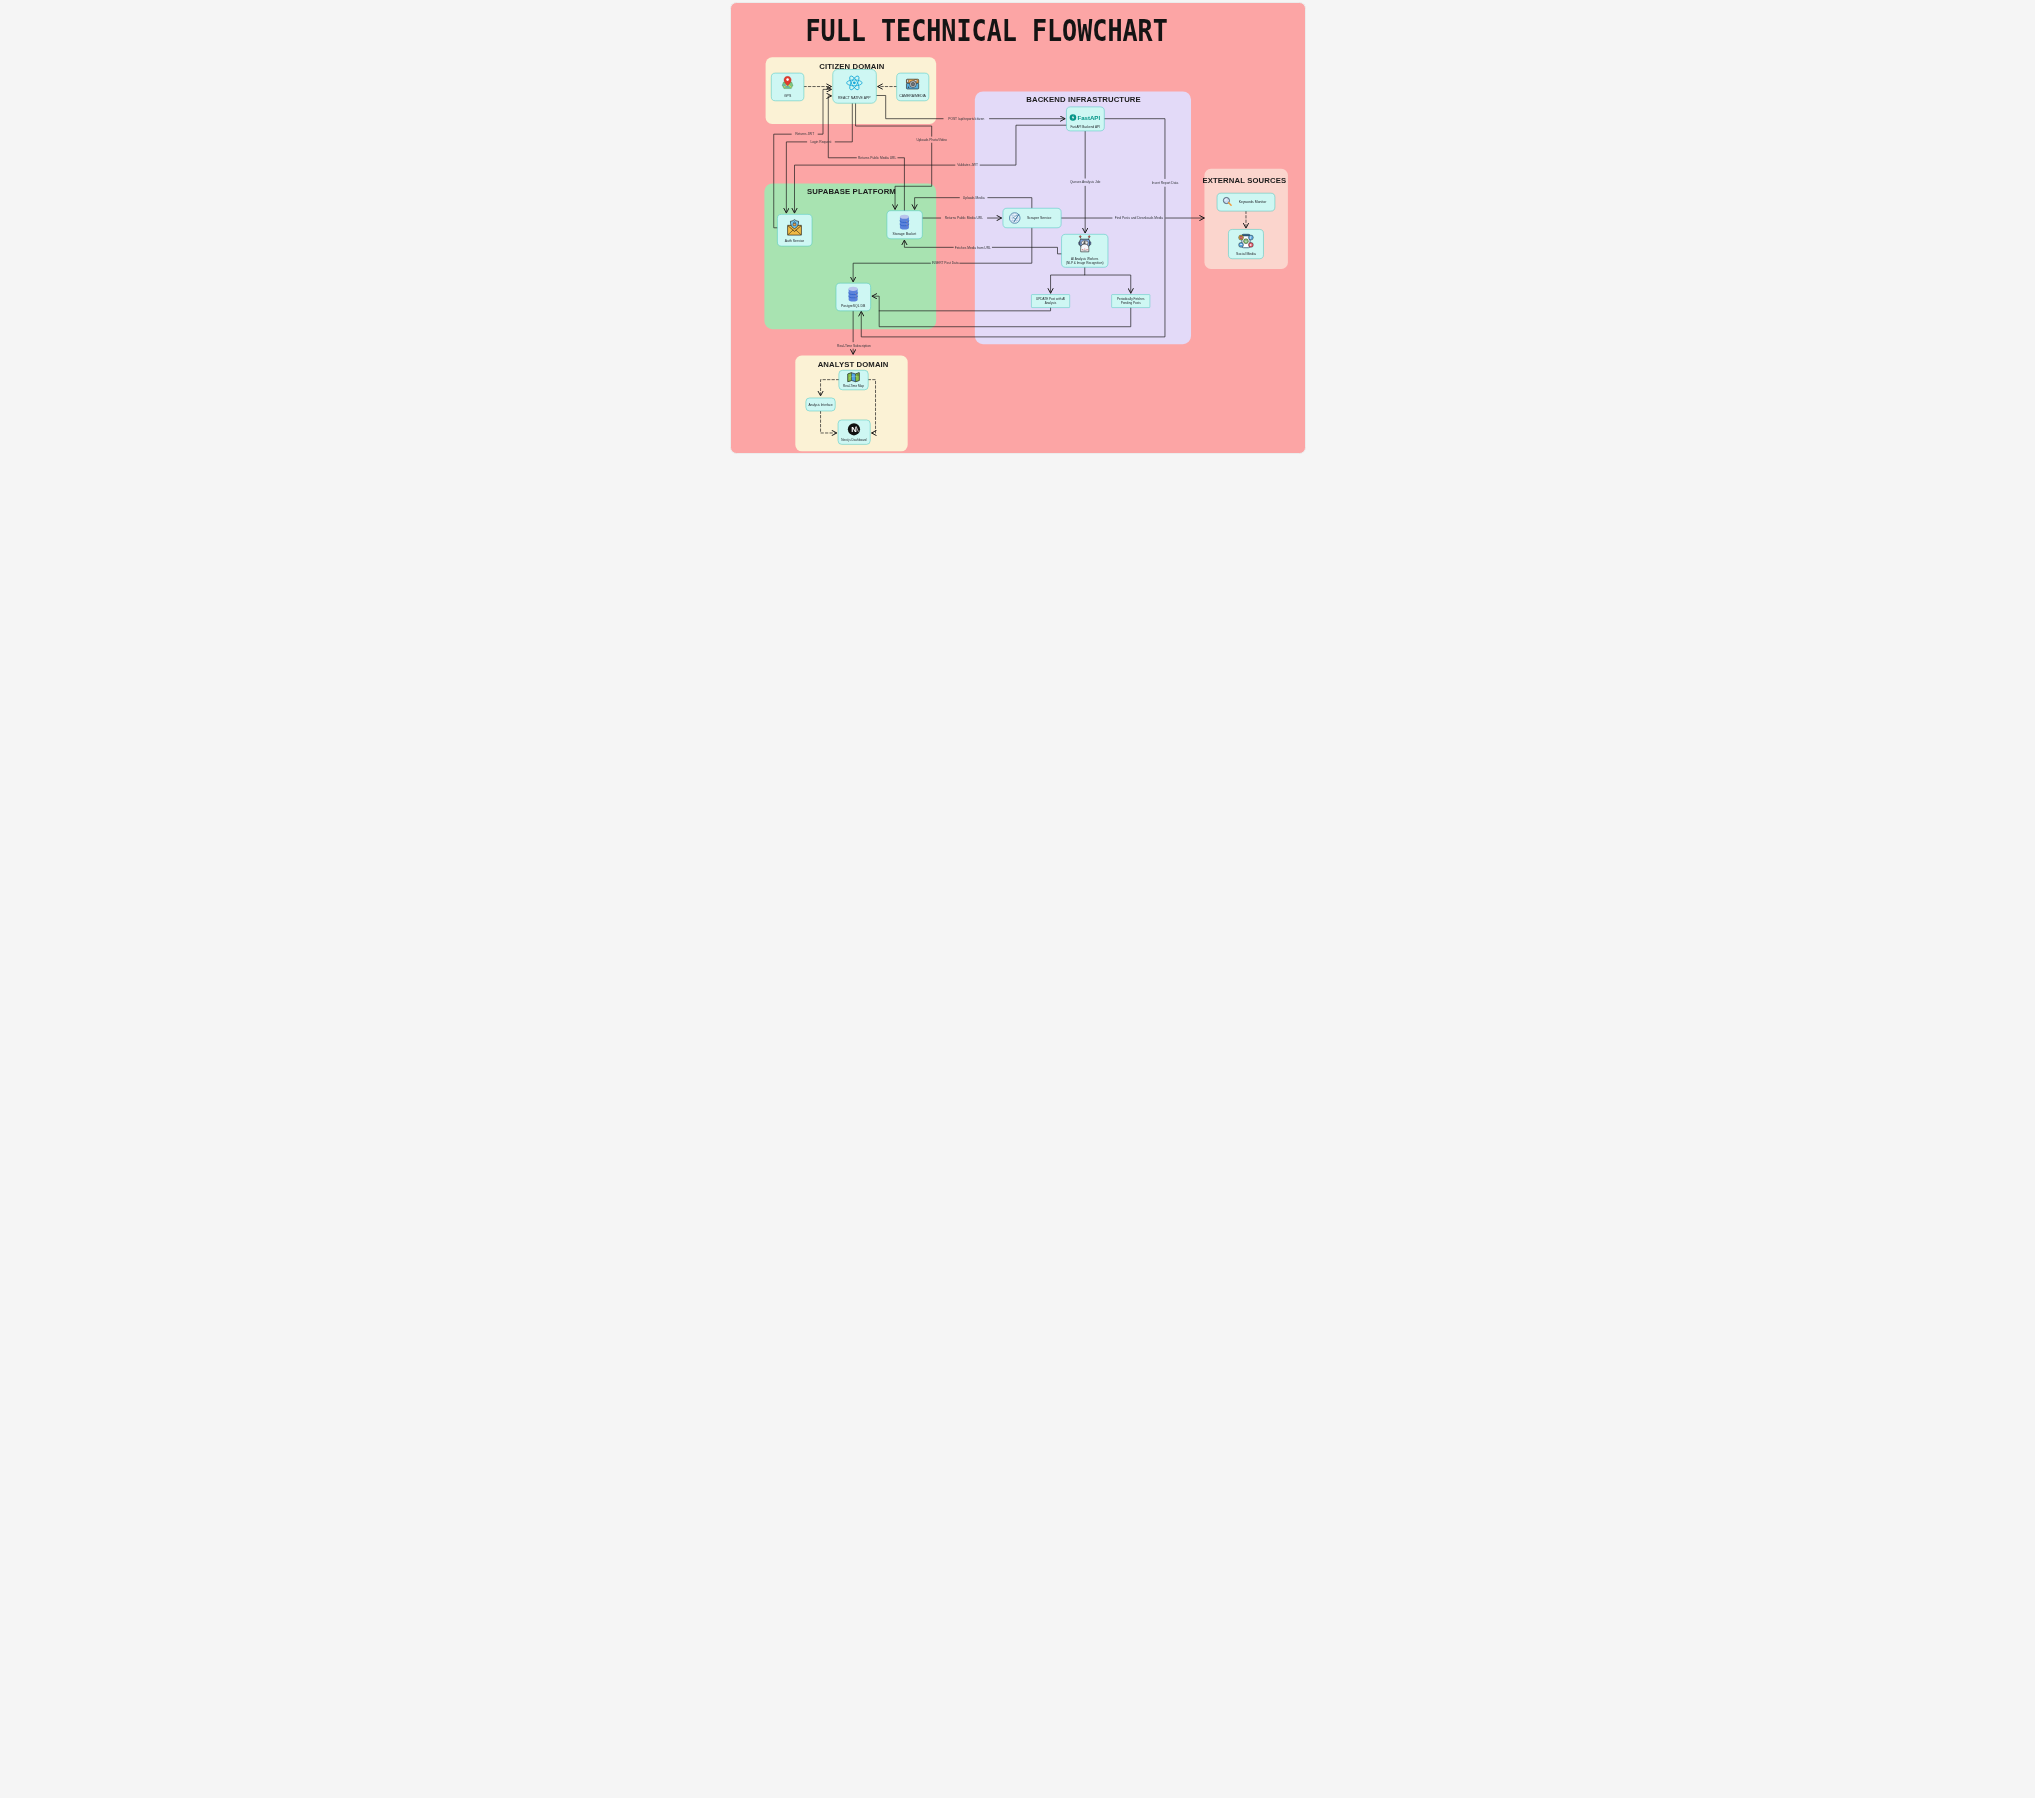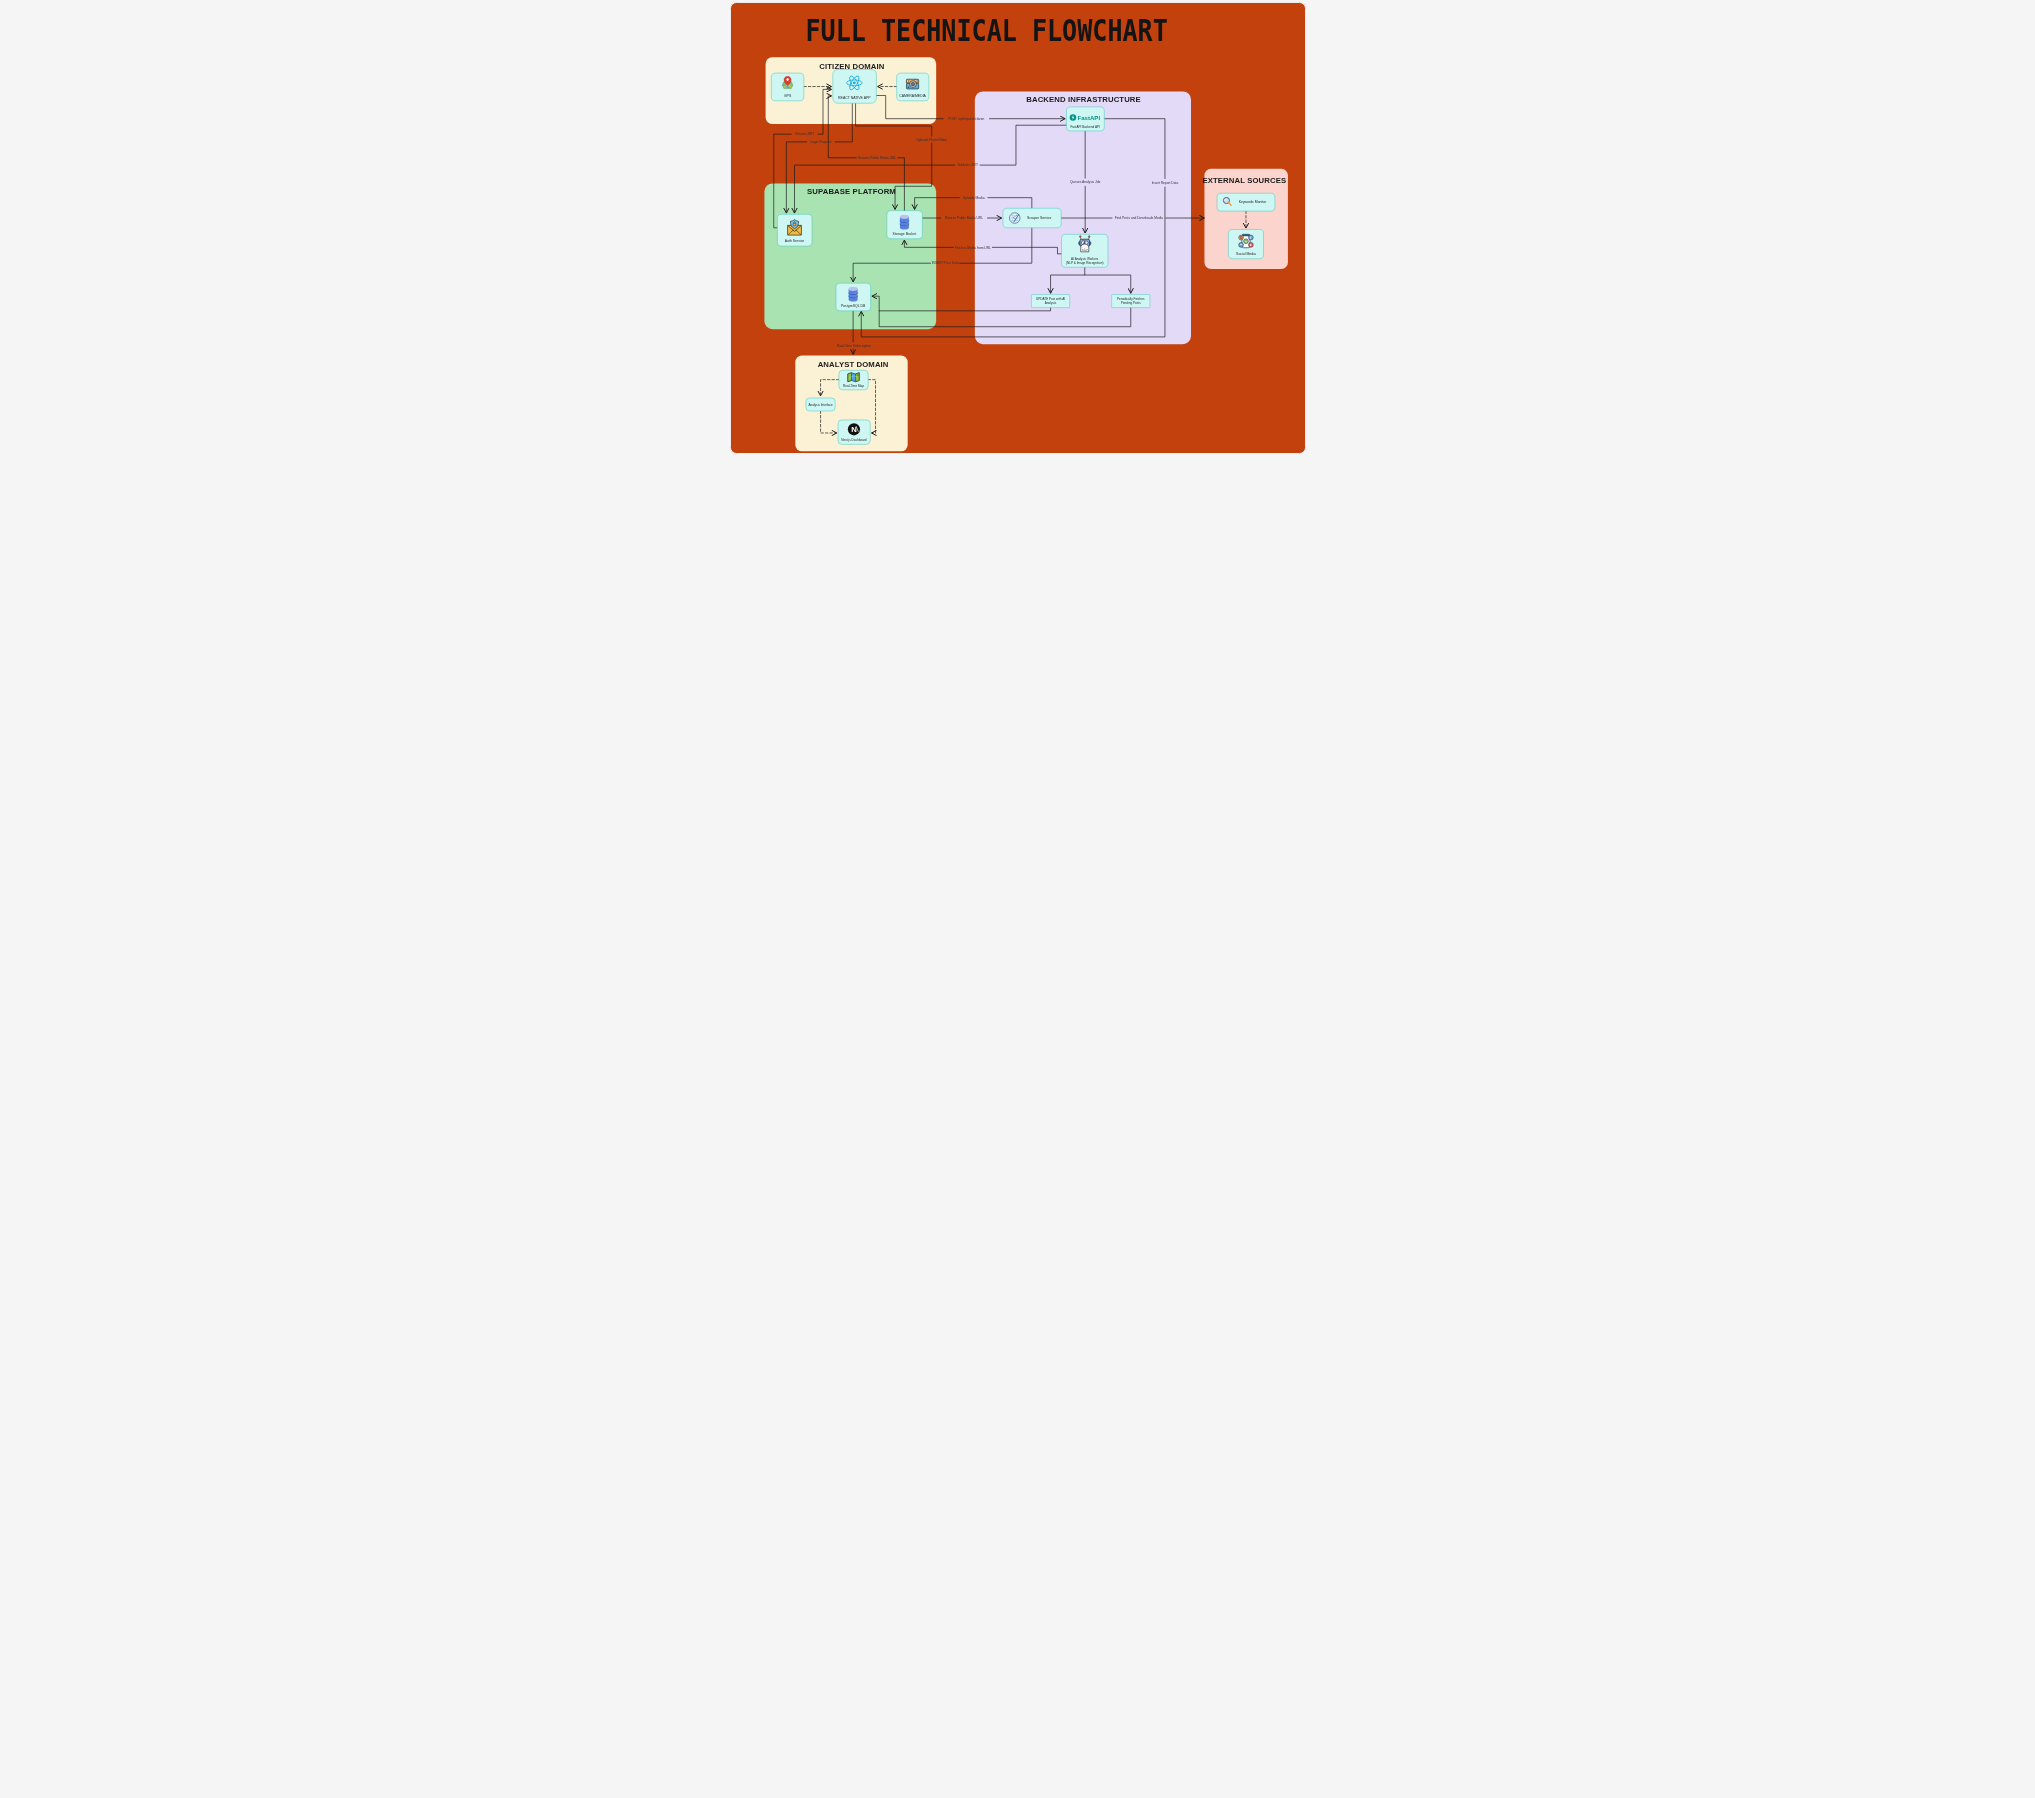--- a/index.html
+++ b/index.html
@@ -1,16 +1,16 @@
 <!DOCTYPE html>
 <html style="--citizen_bg: #FBF2D5; --backend_bg: #E3DAF8; --supabase_bg: #A8E3B1; --external_bg: #FBD5CD; --analyst_bg: #FBF2D5; --node_fill: #CEF7F3; --node_border: #4EC8C0; --line: #1c1c1c; --fastapi_teal: #059688; --nextjs_black: #111111;font-size:6.5px"><head>
 <meta charset="utf-8">
 <style>
   html,body{margin:0;padding:0;background:#f5f5f5;font-family:"Liberation Sans",sans-serif;}
-  .frame{width:574px;height:450px;margin:1.6px auto;background:#c2410c;border:0.8px solid #ececec;border-radius:6.5px;overflow:hidden;text-align:center;}
+  .frame{width:574px;height:450px;margin:1.6px auto;background:#fca5a5;border:0.8px solid #ececec;border-radius:6.5px;overflow:hidden;text-align:center;}
   svg{display:block;}
   .region{stroke:none;}
   .bg-citizen{fill:var(--citizen_bg);}
   .bg-backend{fill:var(--backend_bg);}
   .bg-supabase{fill:var(--supabase_bg);}
   .bg-external{fill:var(--external_bg);}
   .bg-analyst{fill:var(--analyst_bg);}
   .node{fill:var(--node_fill);stroke:var(--node_border);stroke-width:1.3;}
   .node-sq{fill:var(--node_fill);stroke:var(--node_border);stroke-width:1.2;}
   .edge{fill:none;stroke:var(--line);stroke-width:1.7;stroke-linejoin:round;stroke-linecap:round;}

